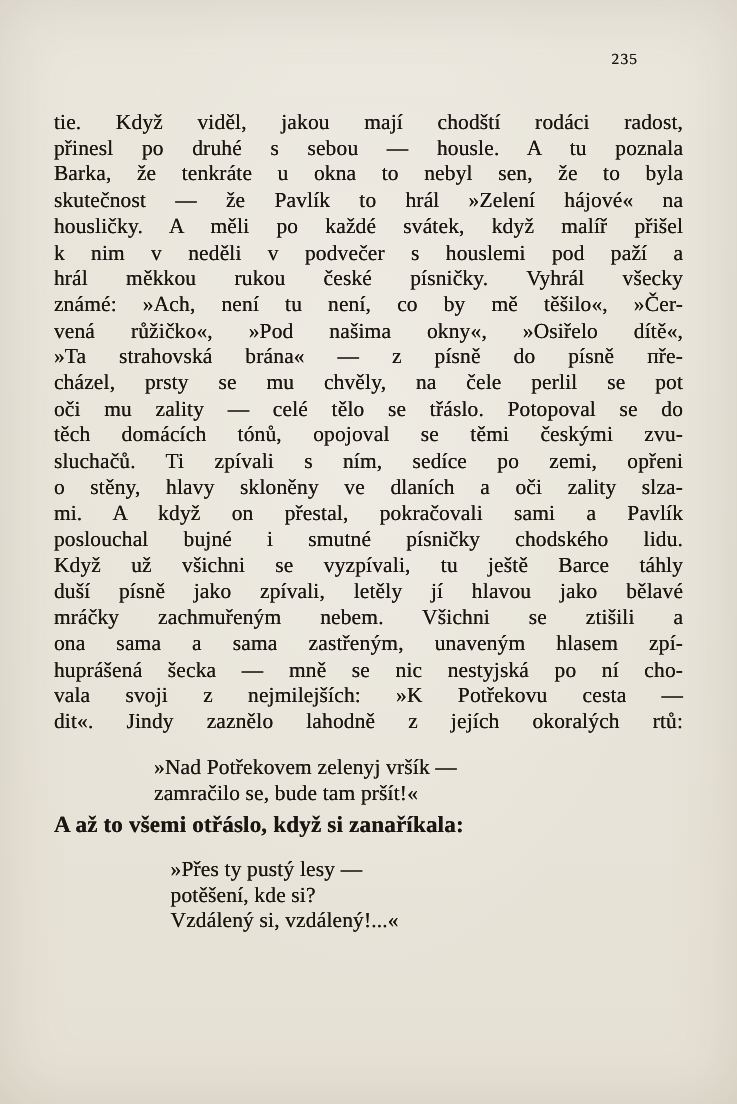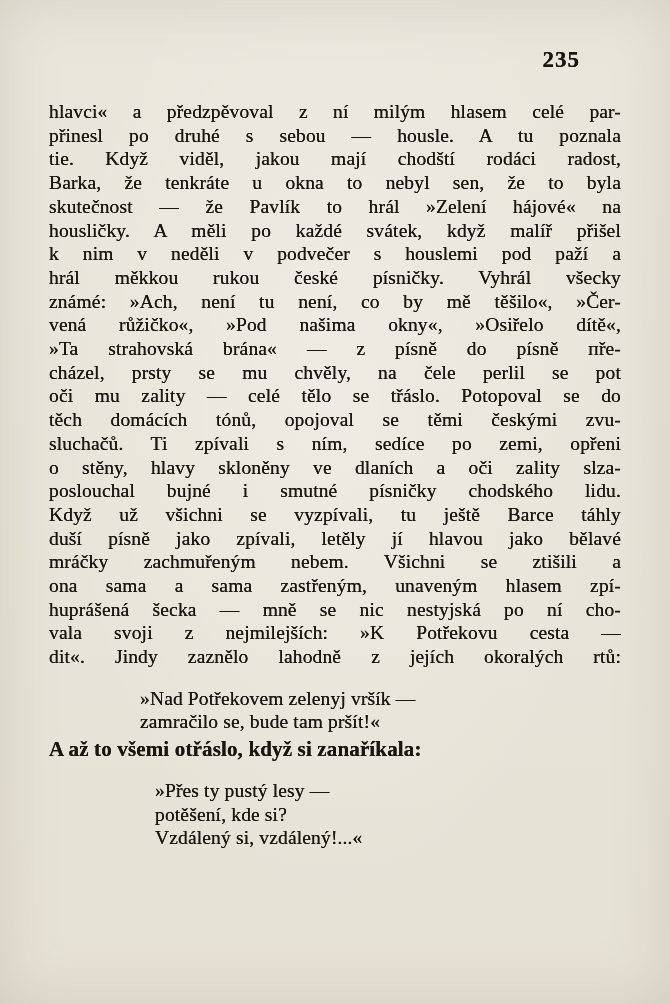--- a/index.html
+++ b/index.html
@@ -19,24 +19,23 @@
     color: var(--ink, #1b1611);
     font-family: "Liberation Serif", "DejaVu Serif", serif;
     overflow: hidden;
     box-shadow: inset 0 0 60px rgba(120,110,90,0.18);
   }
 
   .page-number {
     position: absolute;
     top: 47px;
     right: 90px;
-    font-size: 23px;
+    font-size: 14px;
     letter-spacing: 1px;
     text-shadow: 0 0 0.5px currentColor;
-    font-weight: bold;
   }
 
   .text-block {
     position: absolute;
     left: 49px;
     top: 100px;
     width: 572px;
   }
 
   .paragraph .line {
@@ -80,36 +79,36 @@
 </head>
 <body>
 
 <div class="page">
 
   <div class="page-number">235</div>
 
   <div class="text-block">
 
     <div class="paragraph">
-        <div class="line">hlavci« a předzpěvoval z ní milým hlasem celé par-</div>
+        <div class="line">tie. Když viděl, jakou mají chodští rodáci radost,</div>
         <div class="line">přinesl po druhé s sebou — housle. A tu poznala</div>
-        <div class="line">tie. Když viděl, jakou mají chodští rodáci radost,</div>
         <div class="line">Barka, že tenkráte u okna to nebyl sen, že to byla</div>
         <div class="line">skutečnost — že Pavlík to hrál »Zelení hájové« na</div>
         <div class="line">housličky. A měli po každé svátek, když malíř přišel</div>
         <div class="line">k nim v neděli v podvečer s houslemi pod paží a</div>
         <div class="line">hrál měkkou rukou české písničky. Vyhrál všecky</div>
         <div class="line">známé: »Ach, není tu není, co by mě těšilo«, »Čer-</div>
         <div class="line">vená růžičko«, »Pod našima okny«, »Osiřelo dítě«,</div>
         <div class="line">»Ta strahovská brána« — z písně do písně пře-</div>
         <div class="line">cházel, prsty se mu chvěly, na čele perlil se pot</div>
         <div class="line">oči mu zality — celé tělo se třáslo. Potopoval se do</div>
         <div class="line">těch domácích tónů, opojoval se těmi českými zvu-</div>
         <div class="line">sluchačů. Ti zpívali s ním, sedíce po zemi, opřeni</div>
         <div class="line">o stěny, hlavy skloněny ve dlaních a oči zality slza-</div>
+        <div class="line">mi. A když on přestal, pokračovali sami a Pavlík</div>
         <div class="line">poslouchal bujné i smutné písničky chodského lidu.</div>
         <div class="line">Když už všichni se vyzpívali, tu ještě Barce táhly</div>
         <div class="line">duší písně jako zpívali, letěly jí hlavou jako bělavé</div>
         <div class="line">mráčky zachmuřeným nebem. Všichni se ztišili a</div>
         <div class="line">ona sama a sama zastřeným, unaveným hlasem zpí-</div>
         <div class="line">huprášená šecka — mně se nic nestyjská po ní cho-</div>
         <div class="line">vala svoji z nejmilejších: »K Potřekovu cesta —</div>
         <div class="line">dit«. Jindy zaznělo lahodně z jejích okoralých rtů:</div>
       </div>
 

